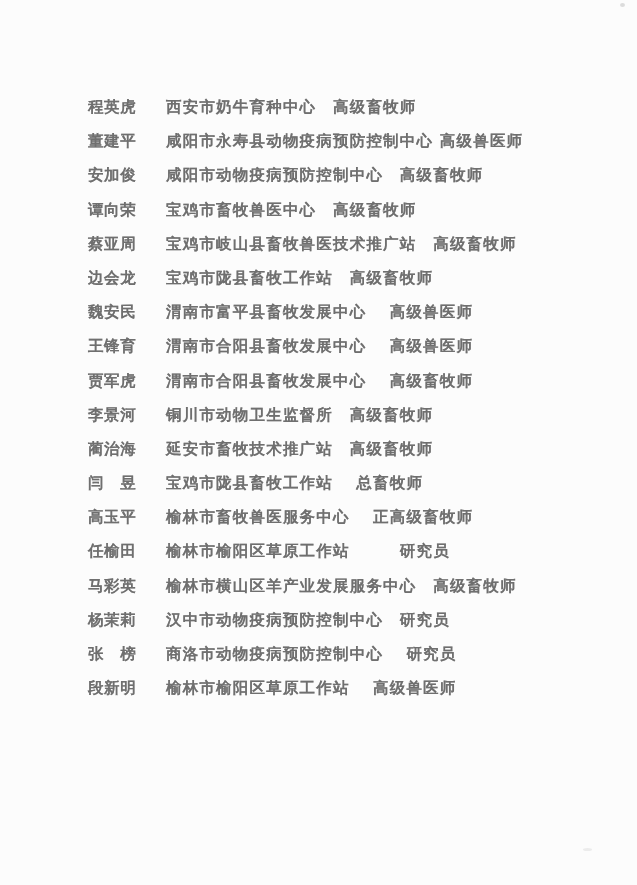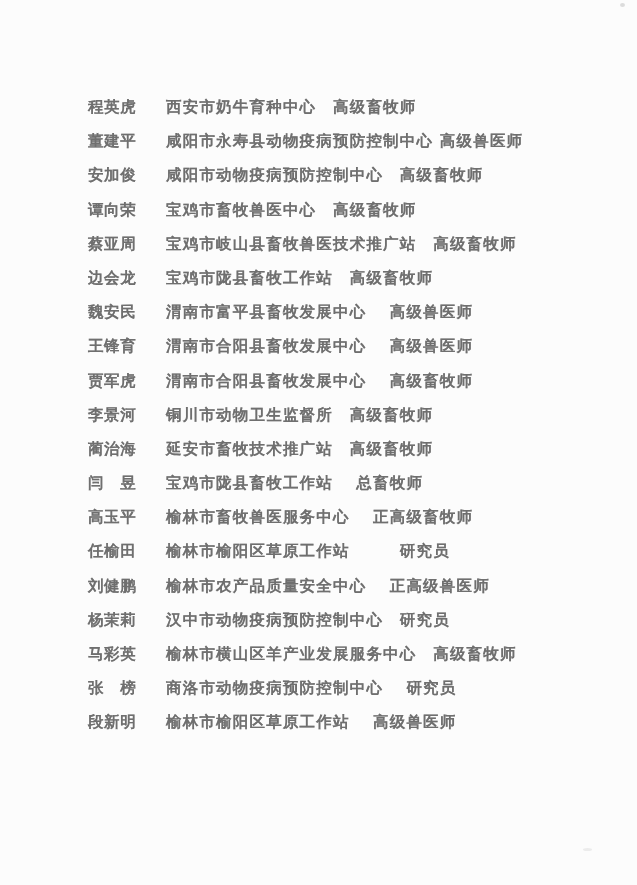--- a/index.html
+++ b/index.html
@@ -71,21 +71,20 @@
       <div class="row"><span class="name">蔡亚周</span><span class="org">宝鸡市岐山县畜牧兽医技术推广站</span><span class="gap">　</span><span class="title">高级畜牧师</span></div>
       <div class="row"><span class="name">边会龙</span><span class="org">宝鸡市陇县畜牧工作站</span><span class="gap">　</span><span class="title">高级畜牧师</span></div>
       <div class="row"><span class="name">魏安民</span><span class="org">渭南市富平县畜牧发展中心</span><span class="gap">　 </span><span class="title">高级兽医师</span></div>
       <div class="row"><span class="name">王锋育</span><span class="org">渭南市合阳县畜牧发展中心</span><span class="gap">　 </span><span class="title">高级兽医师</span></div>
       <div class="row"><span class="name">贾军虎</span><span class="org">渭南市合阳县畜牧发展中心</span><span class="gap">　 </span><span class="title">高级畜牧师</span></div>
       <div class="row"><span class="name">李景河</span><span class="org">铜川市动物卫生监督所</span><span class="gap">　</span><span class="title">高级畜牧师</span></div>
       <div class="row"><span class="name">蔺治海</span><span class="org">延安市畜牧技术推广站</span><span class="gap">　</span><span class="title">高级畜牧师</span></div>
       <div class="row"><span class="name">闫　昱</span><span class="org">宝鸡市陇县畜牧工作站</span><span class="gap">　 </span><span class="title">总畜牧师</span></div>
       <div class="row"><span class="name">高玉平</span><span class="org">榆林市畜牧兽医服务中心</span><span class="gap">　 </span><span class="title">正高级畜牧师</span></div>
       <div class="row"><span class="name">任榆田</span><span class="org">榆林市榆阳区草原工作站</span><span class="gap">　　　</span><span class="title">研究员</span></div>
-      <div class="row"><span class="name">刘健鹏</span><span class="org">榆林市农产品质量安全中心</span><span class="gap">　 </span><span class="title">正高级兽医师</span></div>
+      <div class="row"><span class="name">马彩英</span><span class="org">榆林市横山区羊产业发展服务中心</span><span class="gap">　</span><span class="title">高级畜牧师</span></div>
       <div class="row"><span class="name">杨茉莉</span><span class="org">汉中市动物疫病预防控制中心</span><span class="gap">　</span><span class="title">研究员</span></div>
-      <div class="row"><span class="name">马彩英</span><span class="org">榆林市横山区羊产业发展服务中心</span><span class="gap">　</span><span class="title">高级畜牧师</span></div>
       <div class="row"><span class="name">张　榜</span><span class="org">商洛市动物疫病预防控制中心</span><span class="gap">　 </span><span class="title">研究员</span></div>
       <div class="row"><span class="name">段新明</span><span class="org">榆林市榆阳区草原工作站</span><span class="gap">　 </span><span class="title">高级兽医师</span></div>
     </div>
   <div class="speck speck-top-right"></div>
   <div class="speck speck-bottom"></div>
 </div>
 
 </body></html>

